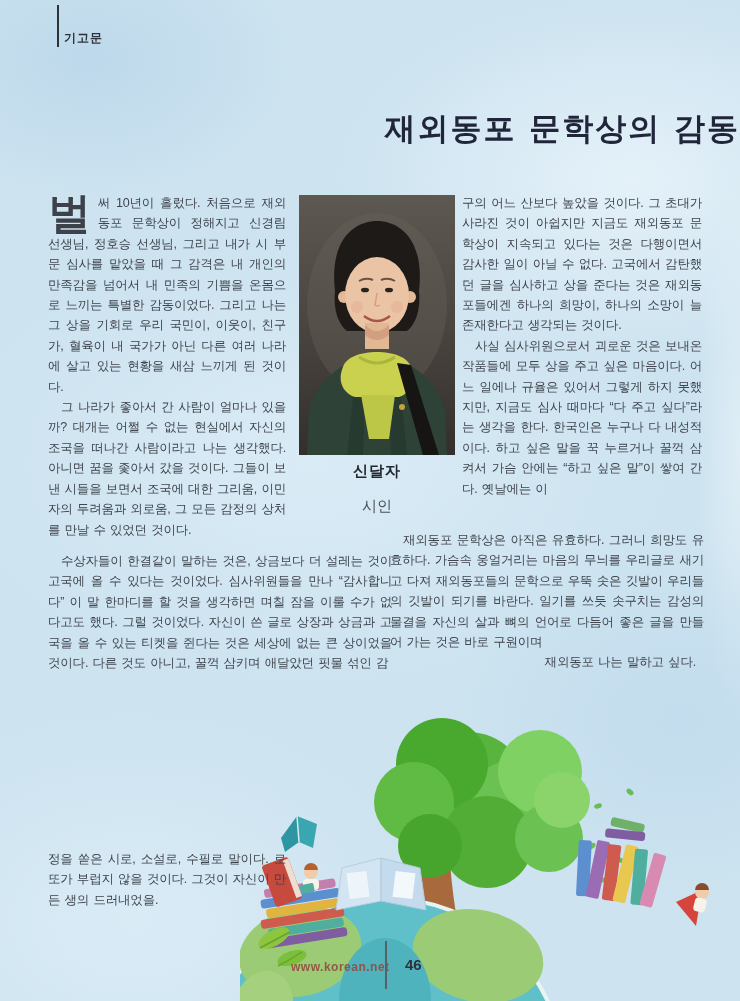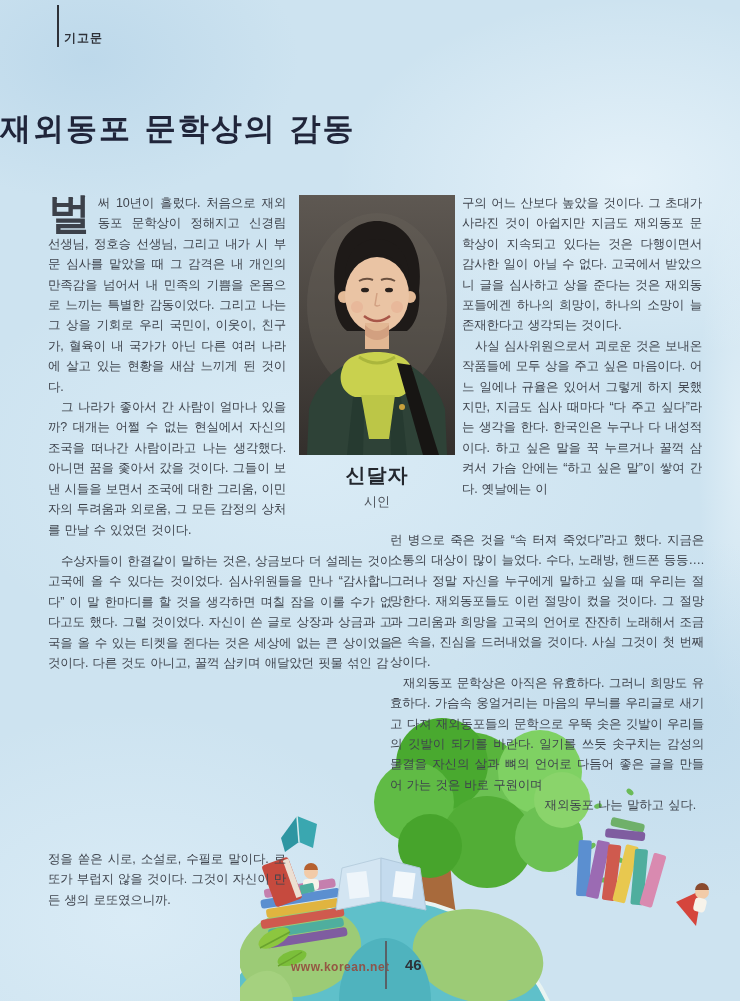--- a/index.html
+++ b/index.html
@@ -10,34 +10,34 @@
     background-image:
       radial-gradient(ellipse 300px 200px at 12% 6%, rgba(176,208,230,.55), transparent 70%),
       radial-gradient(ellipse 420px 260px at 85% 18%, rgba(236,246,252,.75), transparent 70%),
       radial-gradient(ellipse 520px 320px at 42% 46%, rgba(228,242,250,.55), transparent 70%),
       radial-gradient(ellipse 340px 260px at 92% 72%, rgba(184,214,234,.5), transparent 70%),
       radial-gradient(ellipse 60px 400px at 100% 45%, rgba(240,248,252,.5), transparent 70%),
       radial-gradient(ellipse 420px 300px at 18% 92%, rgba(226,241,250,.6), transparent 70%);
   }
   .label-rule{position:absolute;left:57px;top:5px;width:2px;height:42px;background:#2e3138;}
   .section-label{position:absolute;left:64px;top:30px;font-size:12px;font-weight:bold;color:#2e3138;letter-spacing:1px;}
-  .page-title{position:absolute;left:0;right:0;top:108px;text-align:left;
+  .page-title{position:absolute;left:0;right:0;top:108px;text-align:right;
     font-family:"DejaVu Serif","Liberation Serif",serif;font-size:31px;font-weight:bold;
     color:#20253a;letter-spacing:2px;}
   .tb{position:absolute;z-index:2;text-align:justify;color:#3f444d;font-size:12.5px;
     line-height:20.4px;letter-spacing:-0.2px;word-spacing:1px;}
   .tb p{margin:0;}
   .tb p.ind{text-indent:13px;}
   .tb p.pushed-right{text-align:right;padding-right:8px;}
   .dropcap{float:left;font-size:43px;line-height:35px;font-weight:bold;color:#3c414a;margin:3px 7px 0 0;}
   .photo-frame{position:absolute;left:299px;top:195px;width:156px;height:260px;z-index:2;}
   .photo-frame svg{display:block;}
   .photo-caption{position:absolute;left:299px;top:462px;width:156px;text-align:center;z-index:2;}
-  .cap-name{font-size:20px;font-weight:bold;color:#23272e;letter-spacing:1px;}
-  .cap-role{font-size:13px;color:#4a4f57;margin-top:4px;}
+  .cap-name{font-size:15px;font-weight:bold;color:#23272e;letter-spacing:1px;}
+  .cap-role{font-size:15px;color:#4a4f57;margin-top:16px;}
   .illustration{position:absolute;left:240px;top:690px;z-index:1;}
   .footer{z-index:3;text-align:right;}
   .footer-site{position:absolute;left:291px;top:960px;z-index:3;font-size:12px;font-weight:bold;
     color:rgba(148,74,62,0.9);letter-spacing:0.5px;}
   .footer-divider{position:absolute;left:385px;top:941px;width:2px;height:48px;background:#596166;z-index:3;}
   .footer-num{position:absolute;left:405px;top:956px;z-index:3;font-size:15px;font-weight:bold;color:#2d3238;}
   .endmark{display:inline-block;width:13px;height:14px;line-height:13px;text-align:center;
     font-size:9px;color:#3a62b8;background:linear-gradient(135deg,#fdfdf2,#d9e6f3);
     border:1px solid #8fa0ad;border-radius:2px;vertical-align:-2px;margin-left:3px;}
 </style>
@@ -100,30 +100,29 @@
   <div class="tb" style="left:48px;top:193px;width:238px;">
     <p><span class="dropcap">벌</span><span>써 10년이 흘렀다. 처음으로 재외동포 문학상이 정해지고 신경림 선생님, 정호승 선생님, 그리고 내가 시 부문 심사를 맡았을 때 그 감격은 내 개인의 만족감을 넘어서 내 민족의 기쁨을 온몸으로 느끼는 특별한 감동이었다. 그리고 나는 그 상을 기회로 우리 국민이, 이웃이, 친구가, 혈육이 내 국가가 아닌 다른 여러 나라에 살고 있는 현황을 새삼 느끼게 된 것이다.</span></p>
     <p class="ind">그 나라가 좋아서 간 사람이 얼마나 있을까? 대개는 어쩔 수 없는 현실에서 자신의 조국을 떠나간 사람이라고 나는 생각했다. 아니면 꿈을 좇아서 갔을 것이다. 그들이 보낸 시들을 보면서 조국에 대한 그리움, 이민자의 두려움과 외로움, 그 모든 감정의 상처를 만날 수 있었던 것이다.</p>
   </div>
 
   <div class="tb" style="left:48px;top:551px;width:344px;">
     <p class="ind">수상자들이 한결같이 말하는 것은, 상금보다 더 설레는 것이 고국에 올 수 있다는 것이었다. 심사위원들을 만나 “감사합니다” 이 말 한마디를 할 것을 생각하면 며칠 잠을 이룰 수가 없다고도 했다. 그럴 것이었다. 자신이 쓴 글로 상장과 상금과 고국을 올 수 있는 티켓을 쥔다는 것은 세상에 없는 큰 상이었을 것이다. 다른 것도 아니고, 꿀꺽 삼키며 애달았던 핏물 섞인 감</p>
   </div>
 
   <div class="tb" style="left:48px;top:849px;width:238px;">
-    <p>정을 쏟은 시로, 소설로, 수필로 말이다. 로또가 부럽지 않을 것이다. 그것이 자신이 만든 생의 로또였으니까.</p>
+    <p>정을 쏟은 시로, 소설로, 수필로 말이다. 로또가 부럽지 않을 것이다. 그것이 자신이 만든 생의 드러내었을.</p>
   </div>
 
   <div class="tb" style="left:462px;top:193px;width:240px;">
-    <p>구의 어느 산보다 높았을 것이다. 그 초대가 사라진 것이 아쉽지만 지금도 재외동포 문학상이 지속되고 있다는 것은 다행이면서 감사한 일이 아닐 수 없다. 고국에서 받았으니 글을 심사하고 상을 준다는 것은 재외동포들에겐 하나의 희망이, 하나의 소망이 늘 존재한다고 생각되는 것이다.</p>
+    <p>구의 어느 산보다 높았을 것이다. 그 초대가 사라진 것이 아쉽지만 지금도 재외동포 문학상이 지속되고 있다는 것은 다행이면서 감사한 일이 아닐 수 없다. 고국에서 감탄했던 글을 심사하고 상을 준다는 것은 재외동포들에겐 하나의 희망이, 하나의 소망이 늘 존재한다고 생각되는 것이다.</p>
     <p class="ind">사실 심사위원으로서 괴로운 것은 보내온 작품들에 모두 상을 주고 싶은 마음이다. 어느 일에나 규율은 있어서 그렇게 하지 못했지만, 지금도 심사 때마다 “다 주고 싶다”라는 생각을 한다. 한국인은 누구나 다 내성적이다. 하고 싶은 말을 꾹 누르거나 꿀꺽 삼켜서 가슴 안에는 “하고 싶은 말”이 쌓여 간다. 옛날에는 이</p>
   </div>
 
   <div class="tb" style="left:390px;top:530px;width:314px;">
-    <p>런 병으로 죽은 것을 “속 터져 죽었다”라고 했다. 지금은 소통의 대상이 많이 늘었다. 수다, 노래방, 핸드폰 등등…. 그러나 정말 자신을 누구에게 말하고 싶을 때 우리는 절망한다. 재외동포들도 이런 절망이 컸을 것이다. 그 절망과 그리움과 희망을 고국의 언어로 잔잔히 노래해서 조금은 속을, 진심을 드러내었을 것이다. 사실 그것이 첫 번째 상이다.</p>
     <p class="ind">재외동포 문학상은 아직은 유효하다. 그러니 희망도 유효하다. 가슴속 웅얼거리는 마음의 무늬를 우리글로 새기고 다져 재외동포들의 문학으로 우뚝 솟은 깃발이 우리들의 깃발이 되기를 바란다. 일기를 쓰듯 솟구치는 감성의 물결을 자신의 살과 뼈의 언어로 다듬어 좋은 글을 만들어 가는 것은 바로 구원이며</p>
     <p class="pushed-right">재외동포 나는 말하고 싶다.</p>
   </div>
 
 
   <svg class="illustration" width="500" height="311" viewBox="240 690 500 311">
     <g>
       <path d="M407,916 C411,858 419,806 431,770 L451,774 C446,822 449,868 456,914 Z" fill="#a86a3c"></path>
       <circle cx="468" cy="792" r="60" fill="#58b43c"></circle>
       <circle cx="515" cy="812" r="52" fill="#6cc153"></circle>

